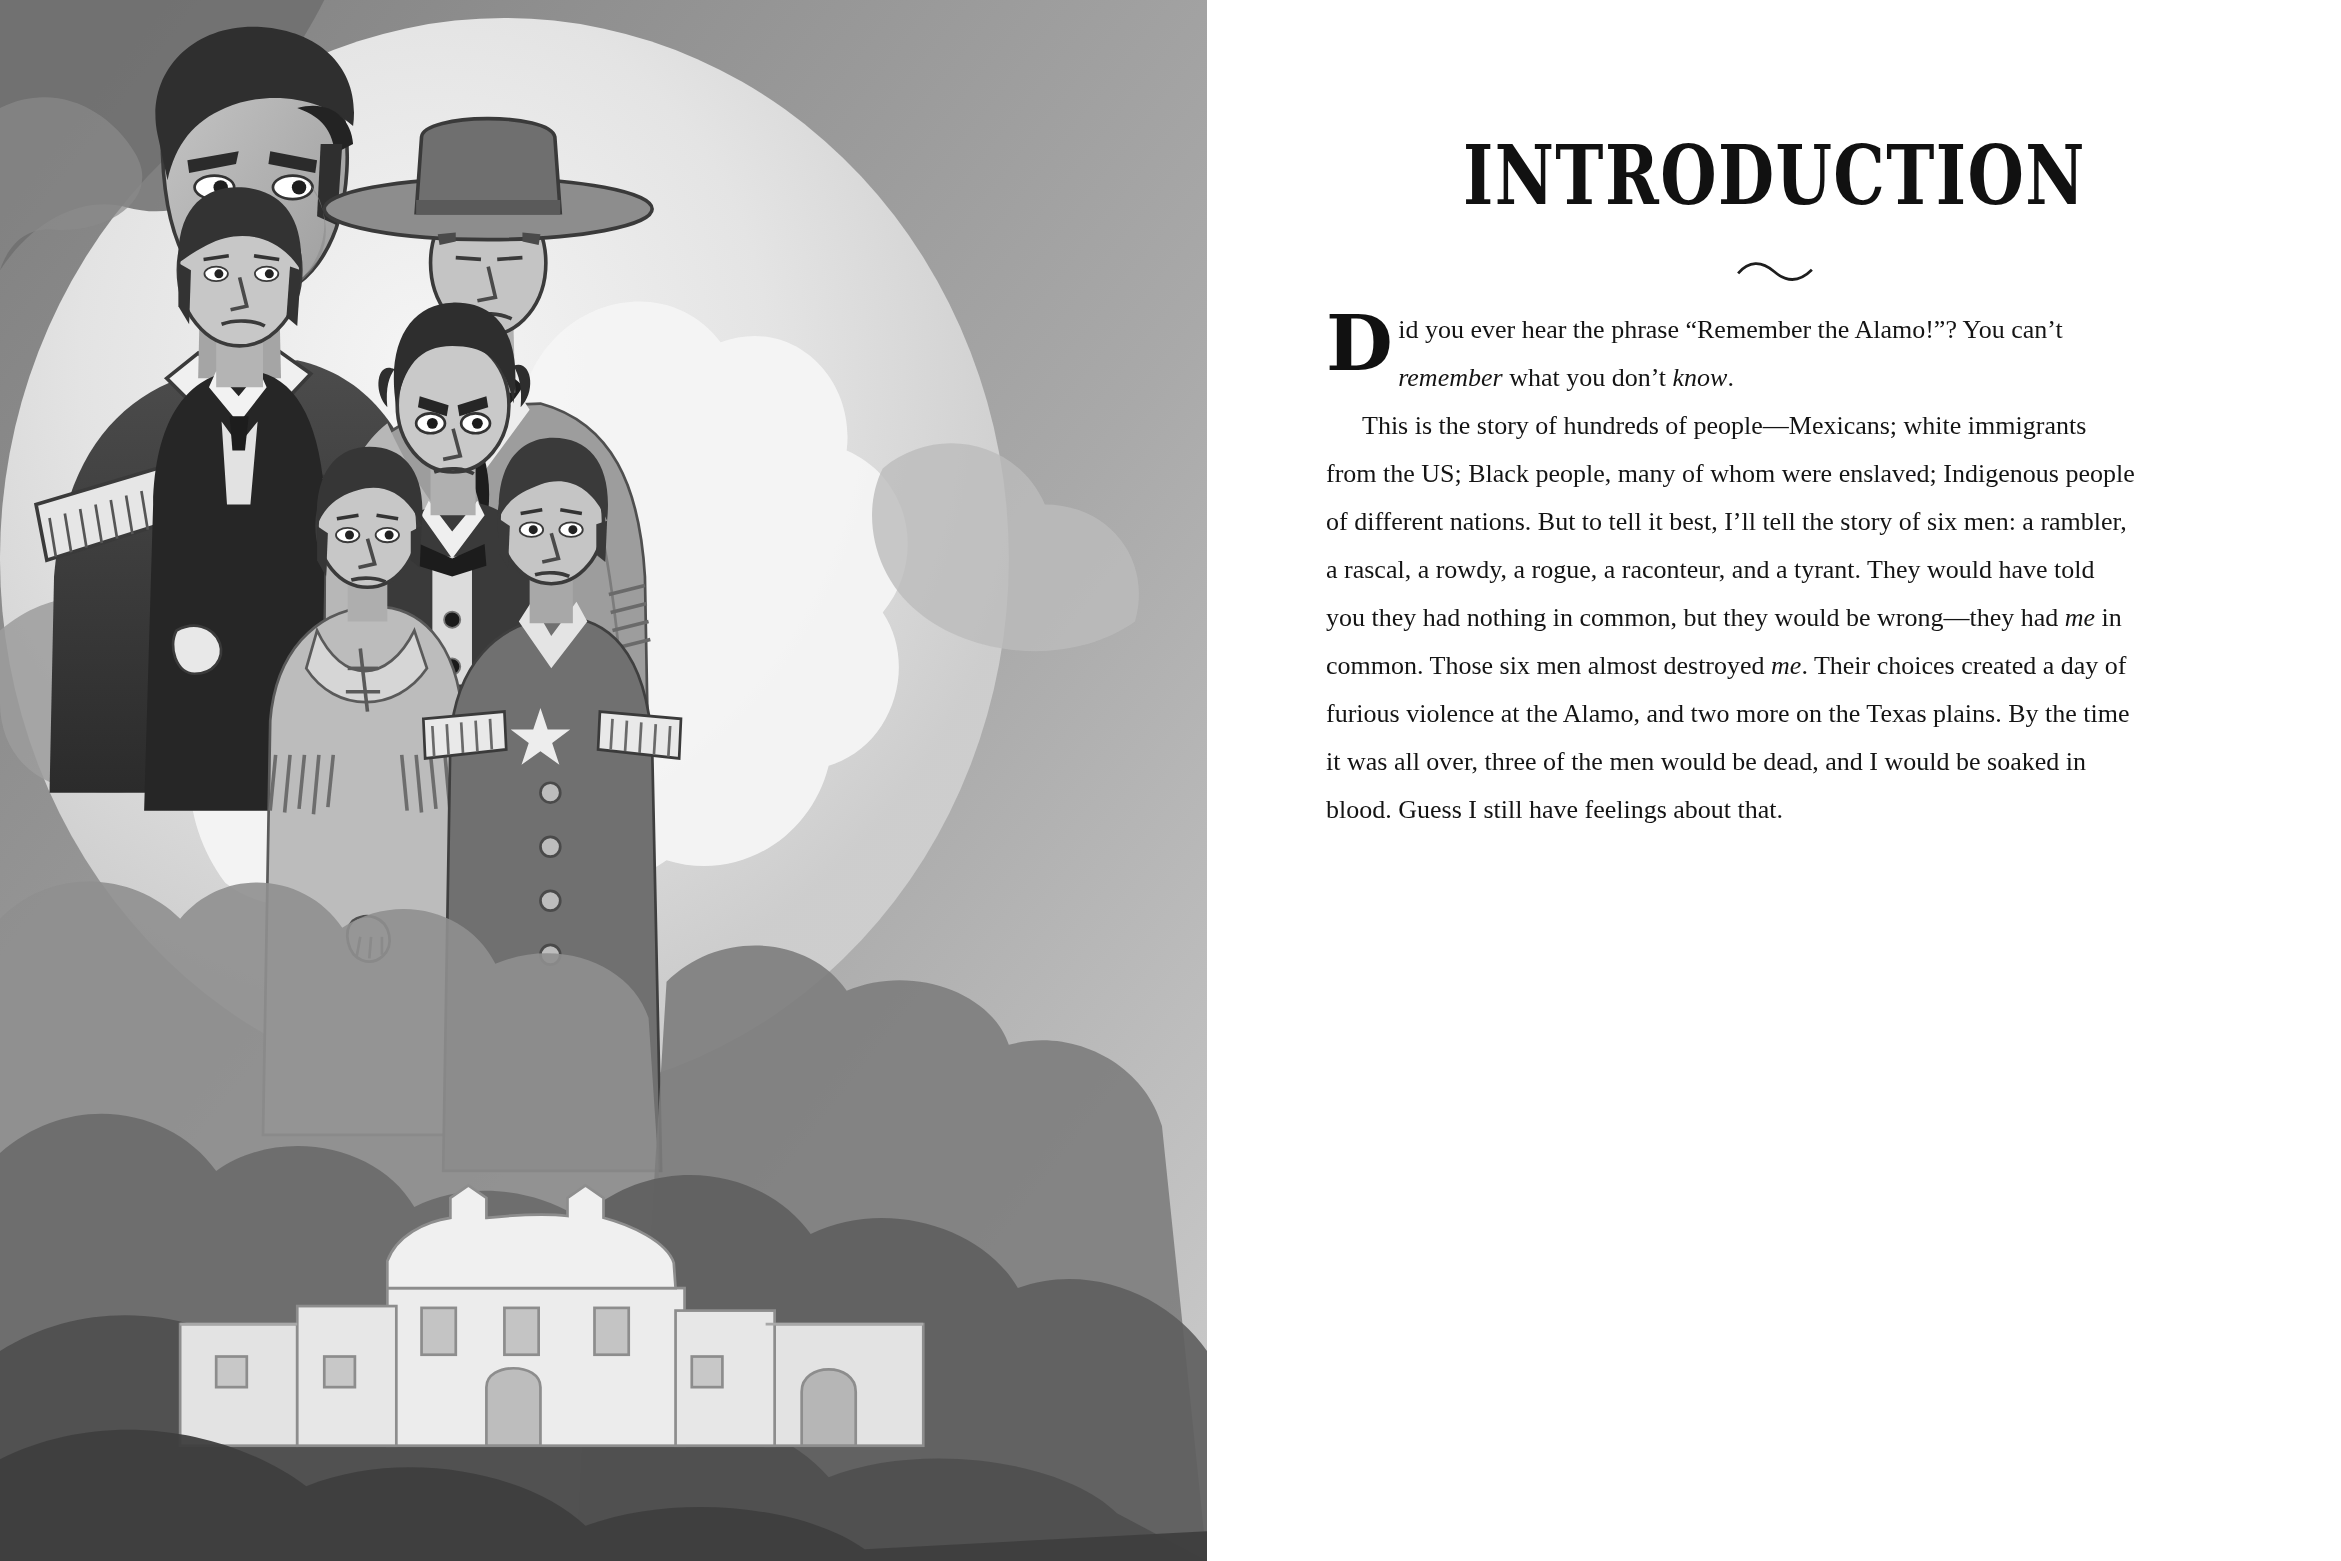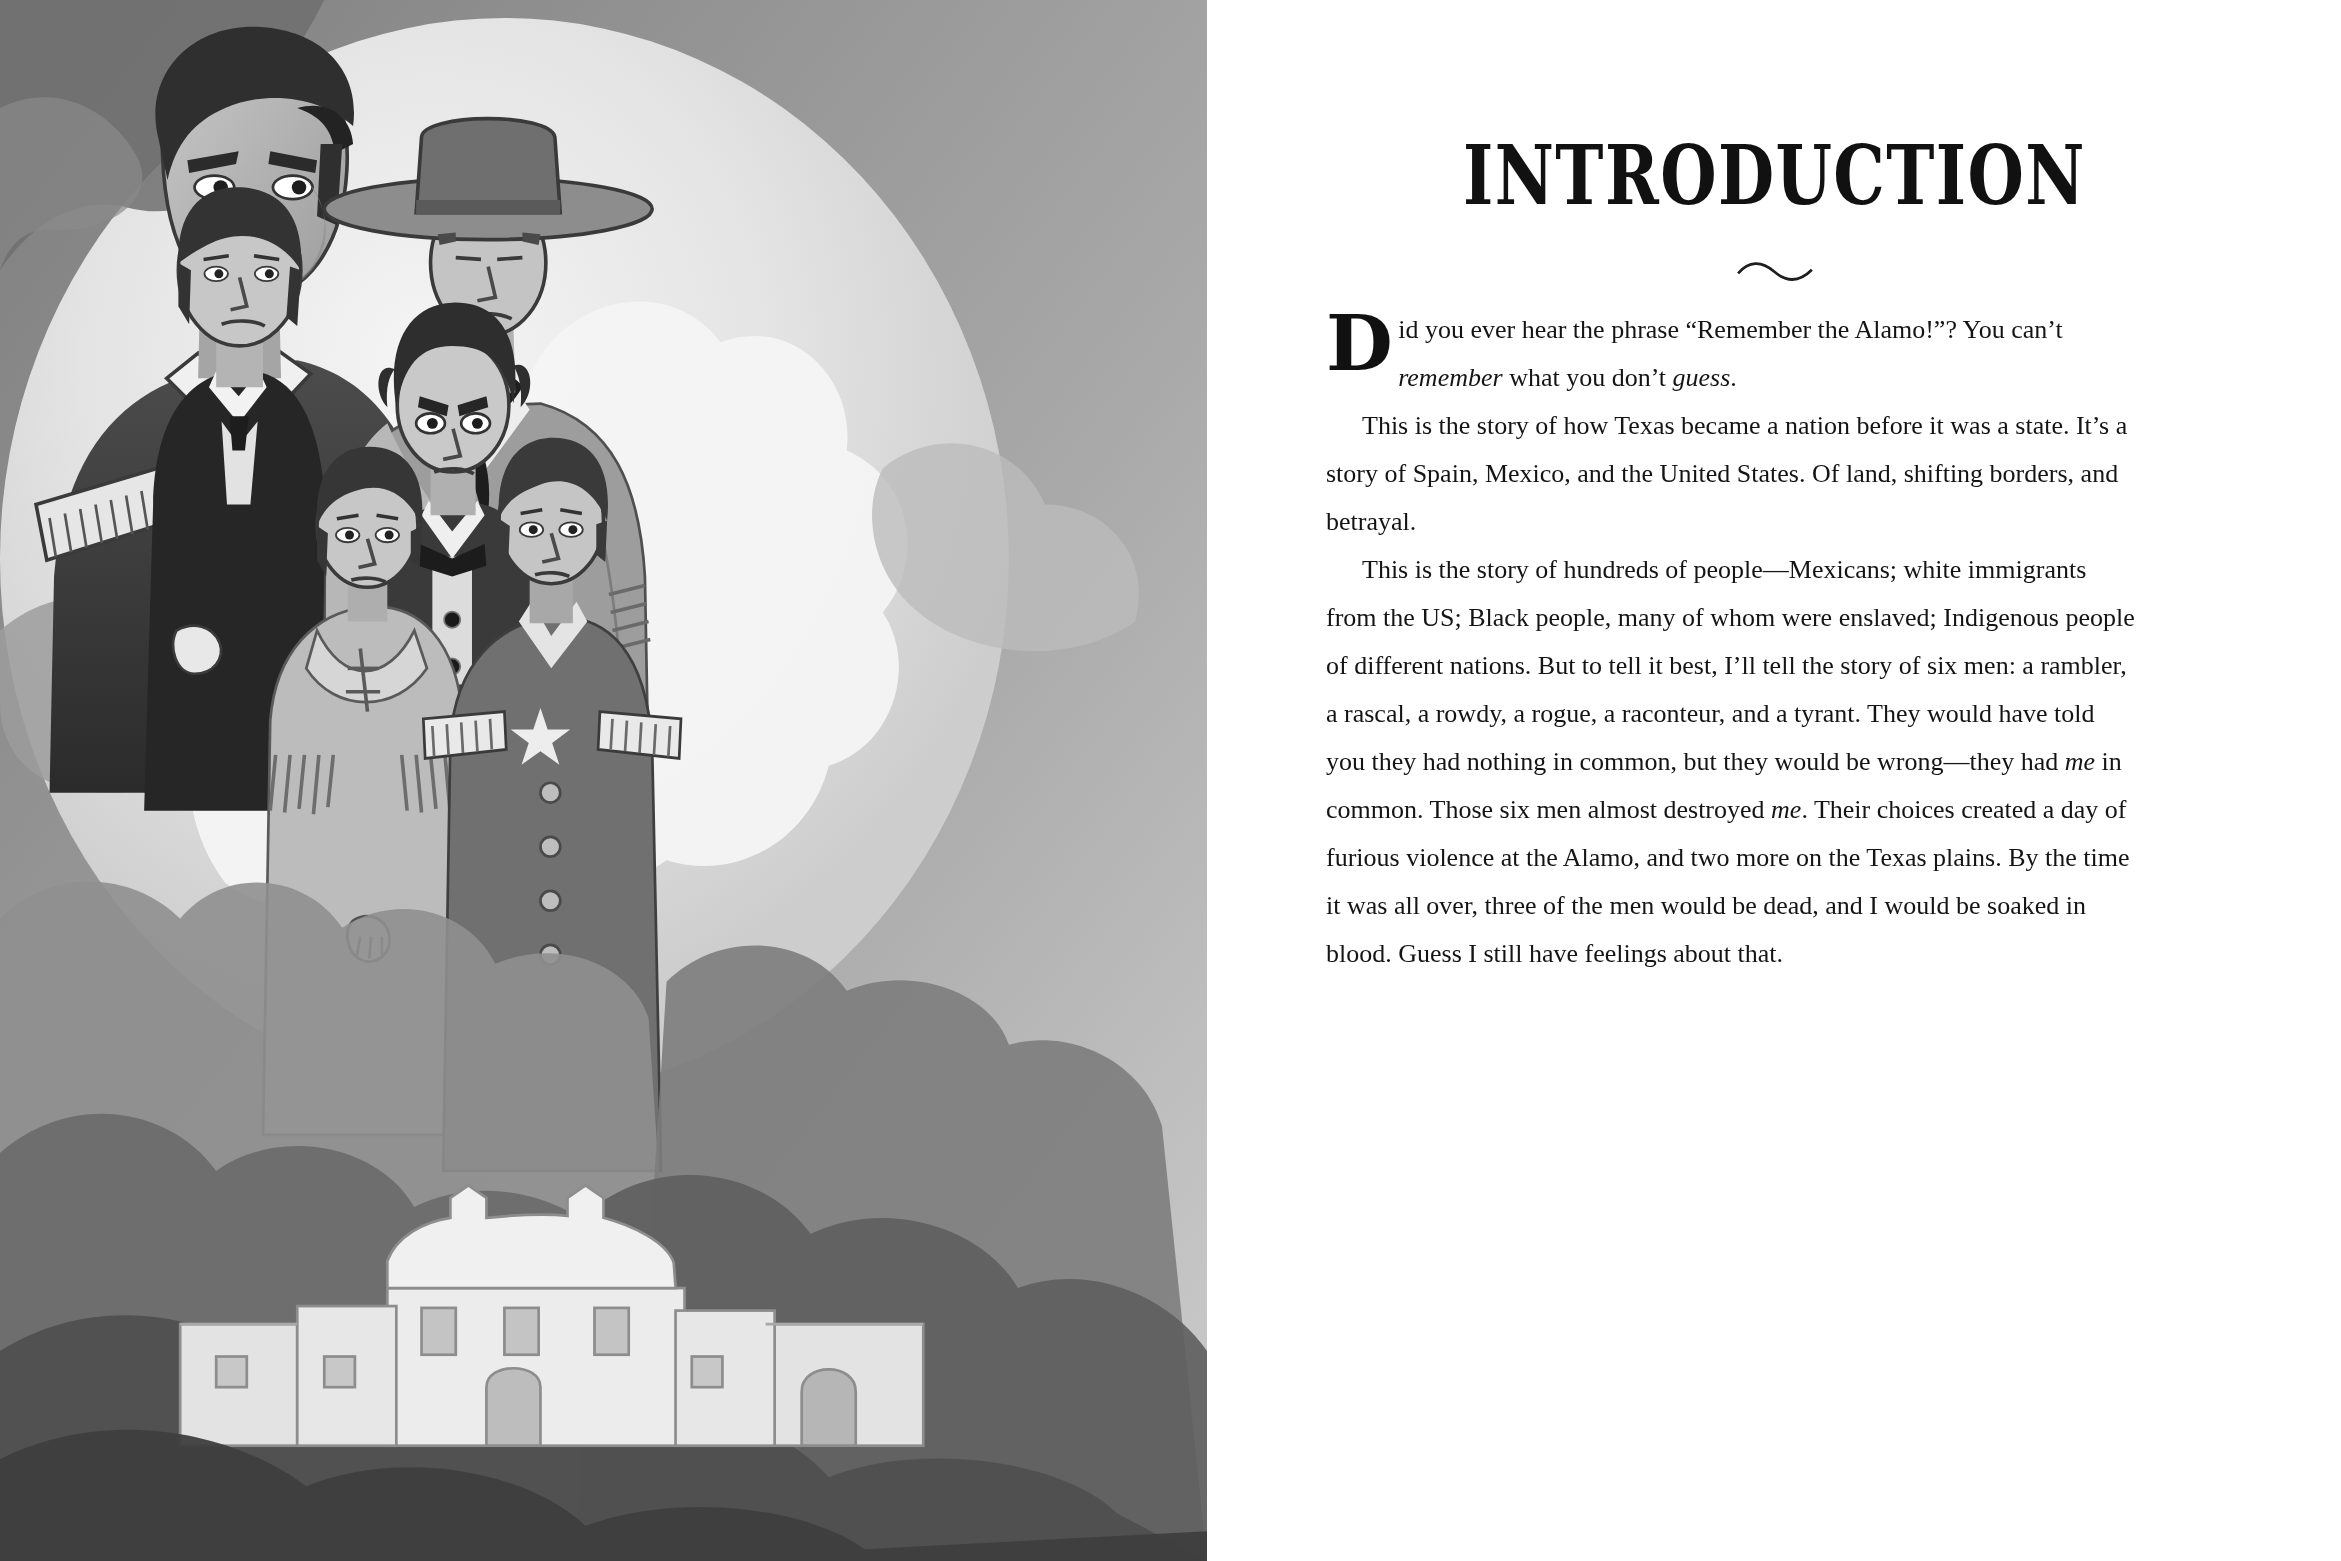--- a/index.html
+++ b/index.html
@@ -447,20 +447,19 @@
 
     <div class="chapter-title">INTRODUCTION</div>
 
     <div class="title-rule">
       <svg viewBox="0 0 90 26" aria-hidden="true">
         <path d="M4,16 C16,2 30,2 44,14 C58,26 72,26 86,12" fill="none" stroke="#1e1e1e" stroke-width="3"></path>
       </svg>
     </div>
 
     <div class="body-text">
-      <p class="first"><span class="dropcap">D</span>id you ever hear the phrase “Remember the Alamo!”? You can’t <em>remember</em> what you don’t <em>guess</em>.</p>
-      <p>This is the story of how Texas became a nation before it was a state. It’s a story of Spain, Mexico, and the United States. Of land, shifting borders, and betrayal.</p>
+      <p class="first"><span class="dropcap">D</span>id you ever hear the phrase “Remember the Alamo!”? You can’t <em>remember</em> what you don’t <em>know</em>.</p>
       <p>This is the story of hundreds of people—Mexicans; white immigrants from the US; Black people, many of whom were enslaved; Indigenous people of different nations. But to tell it best, I’ll tell the story of six men: a rambler, a rascal, a rowdy, a rogue, a raconteur, and a tyrant. They would have told you they had nothing in common, but they would be wrong—they had <em>me</em> in common. Those six men almost destroyed <em>me</em>. Their choices created a day of furious violence at the Alamo, and two more on the Texas plains. By the time it was all over, three of the men would be dead, and I would be soaked in blood. Guess I still have feelings about that.</p>
     </div>
 
   </div>
 </div>
 
 
 </body></html>

